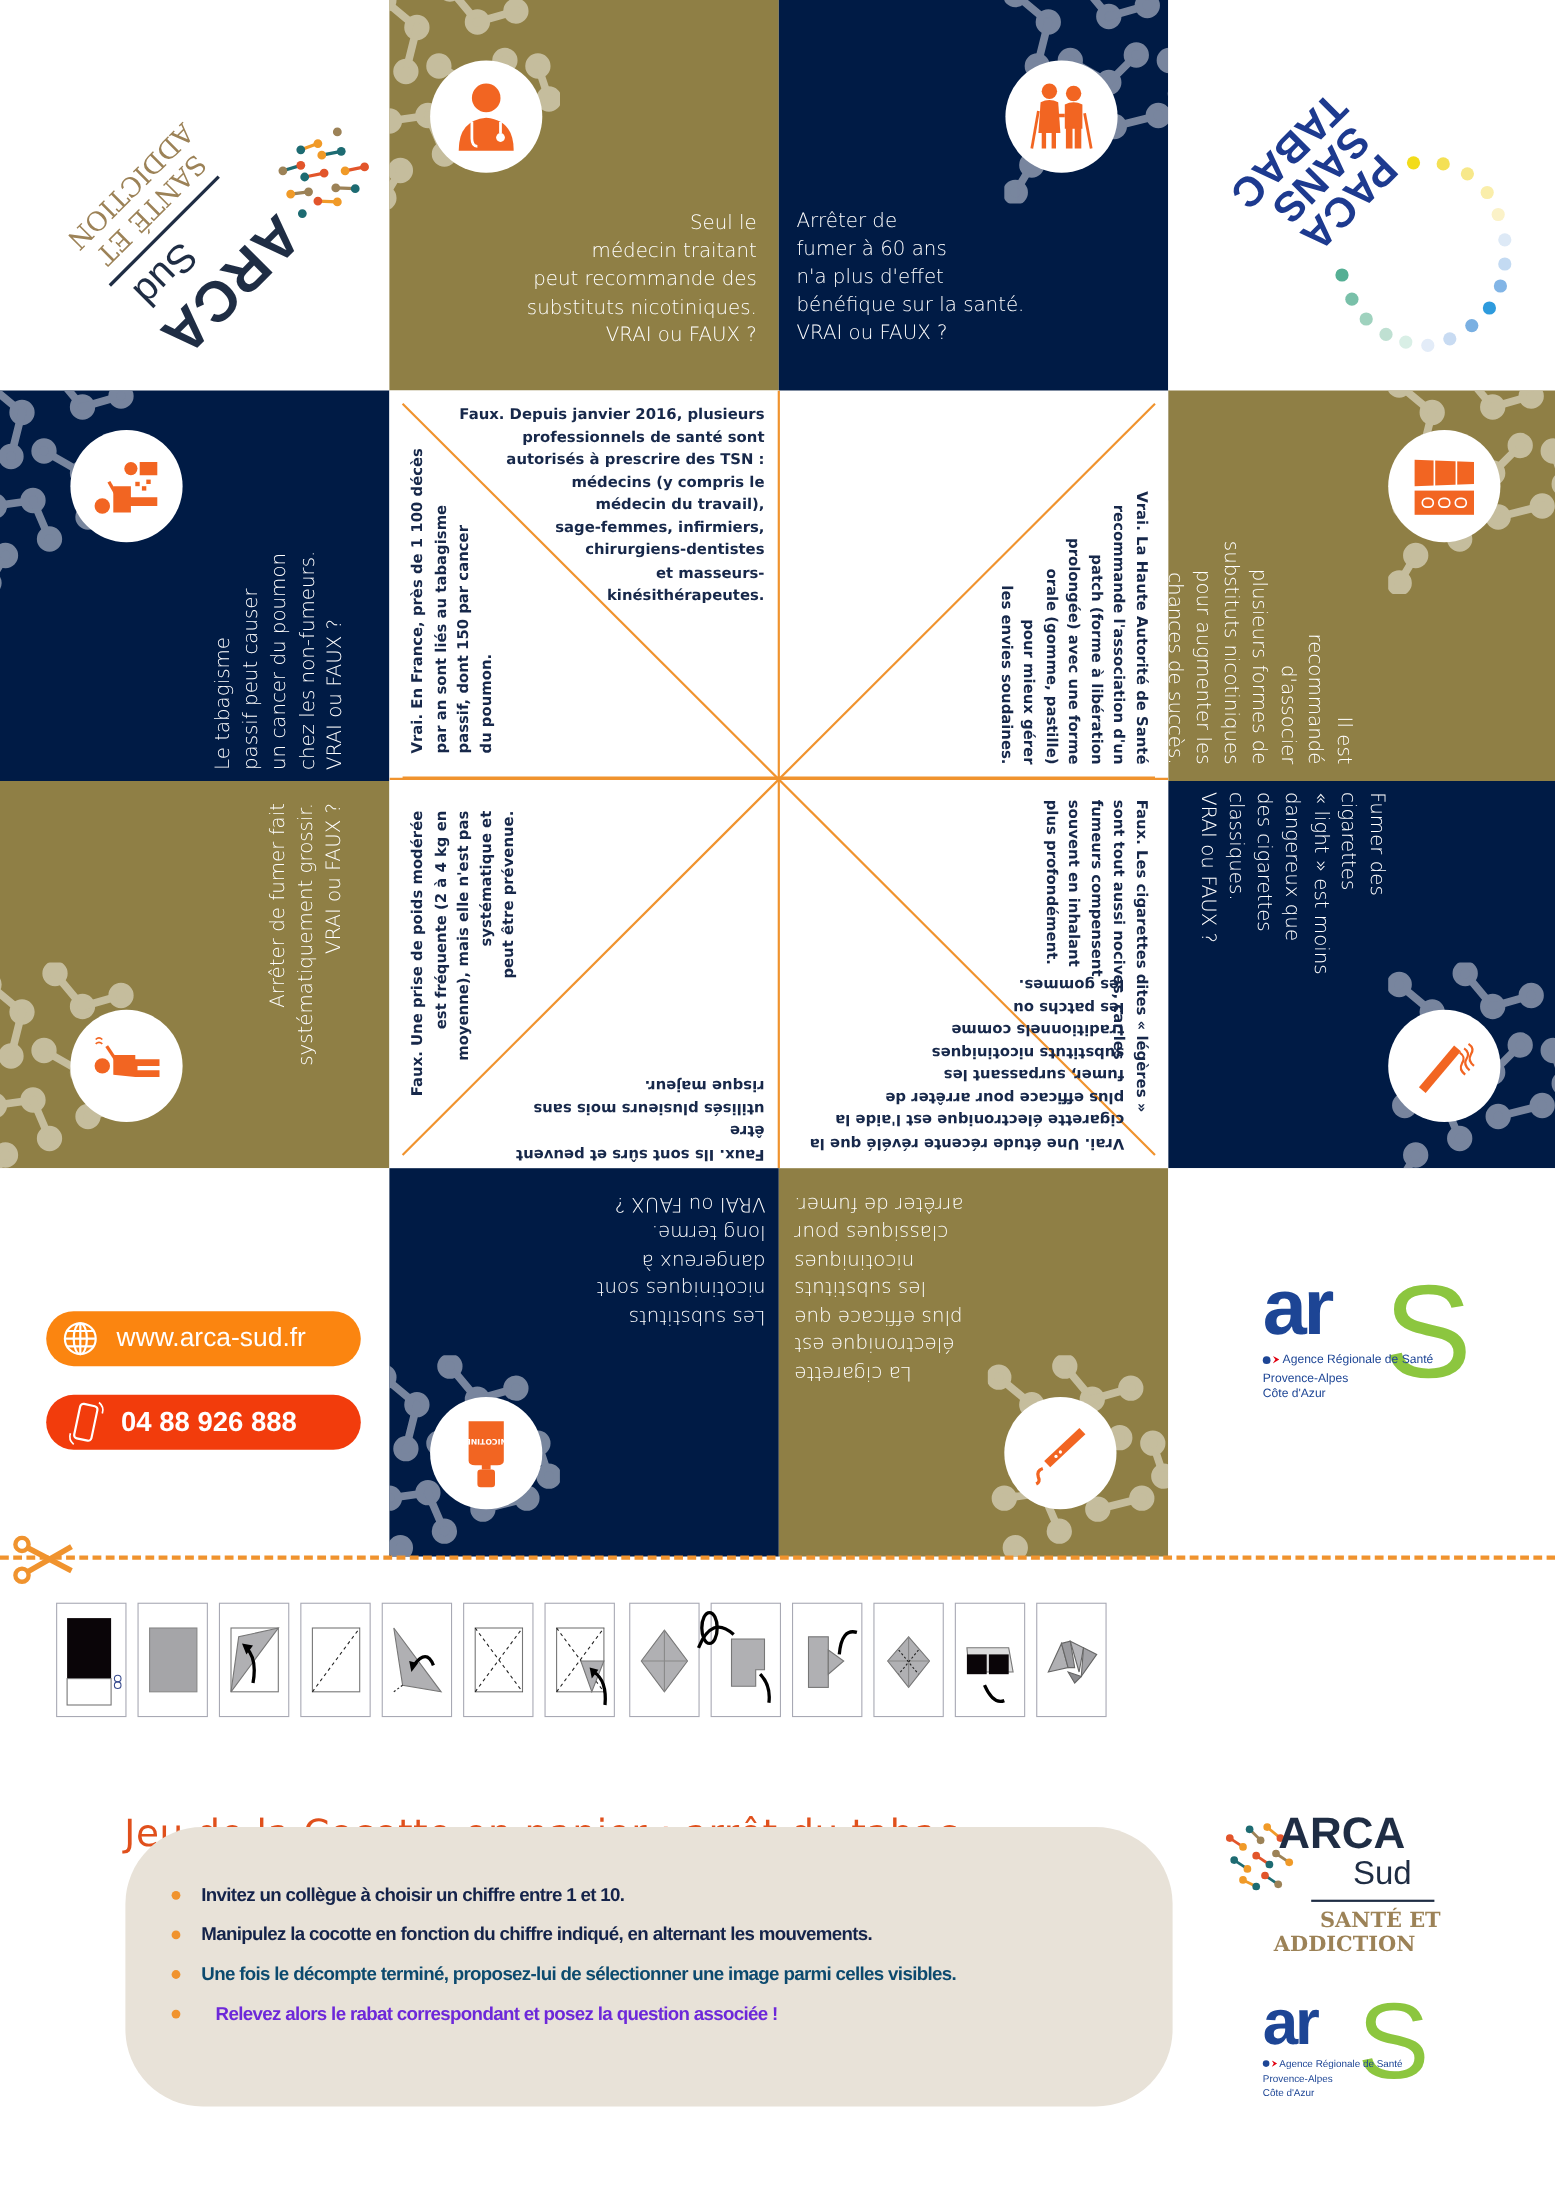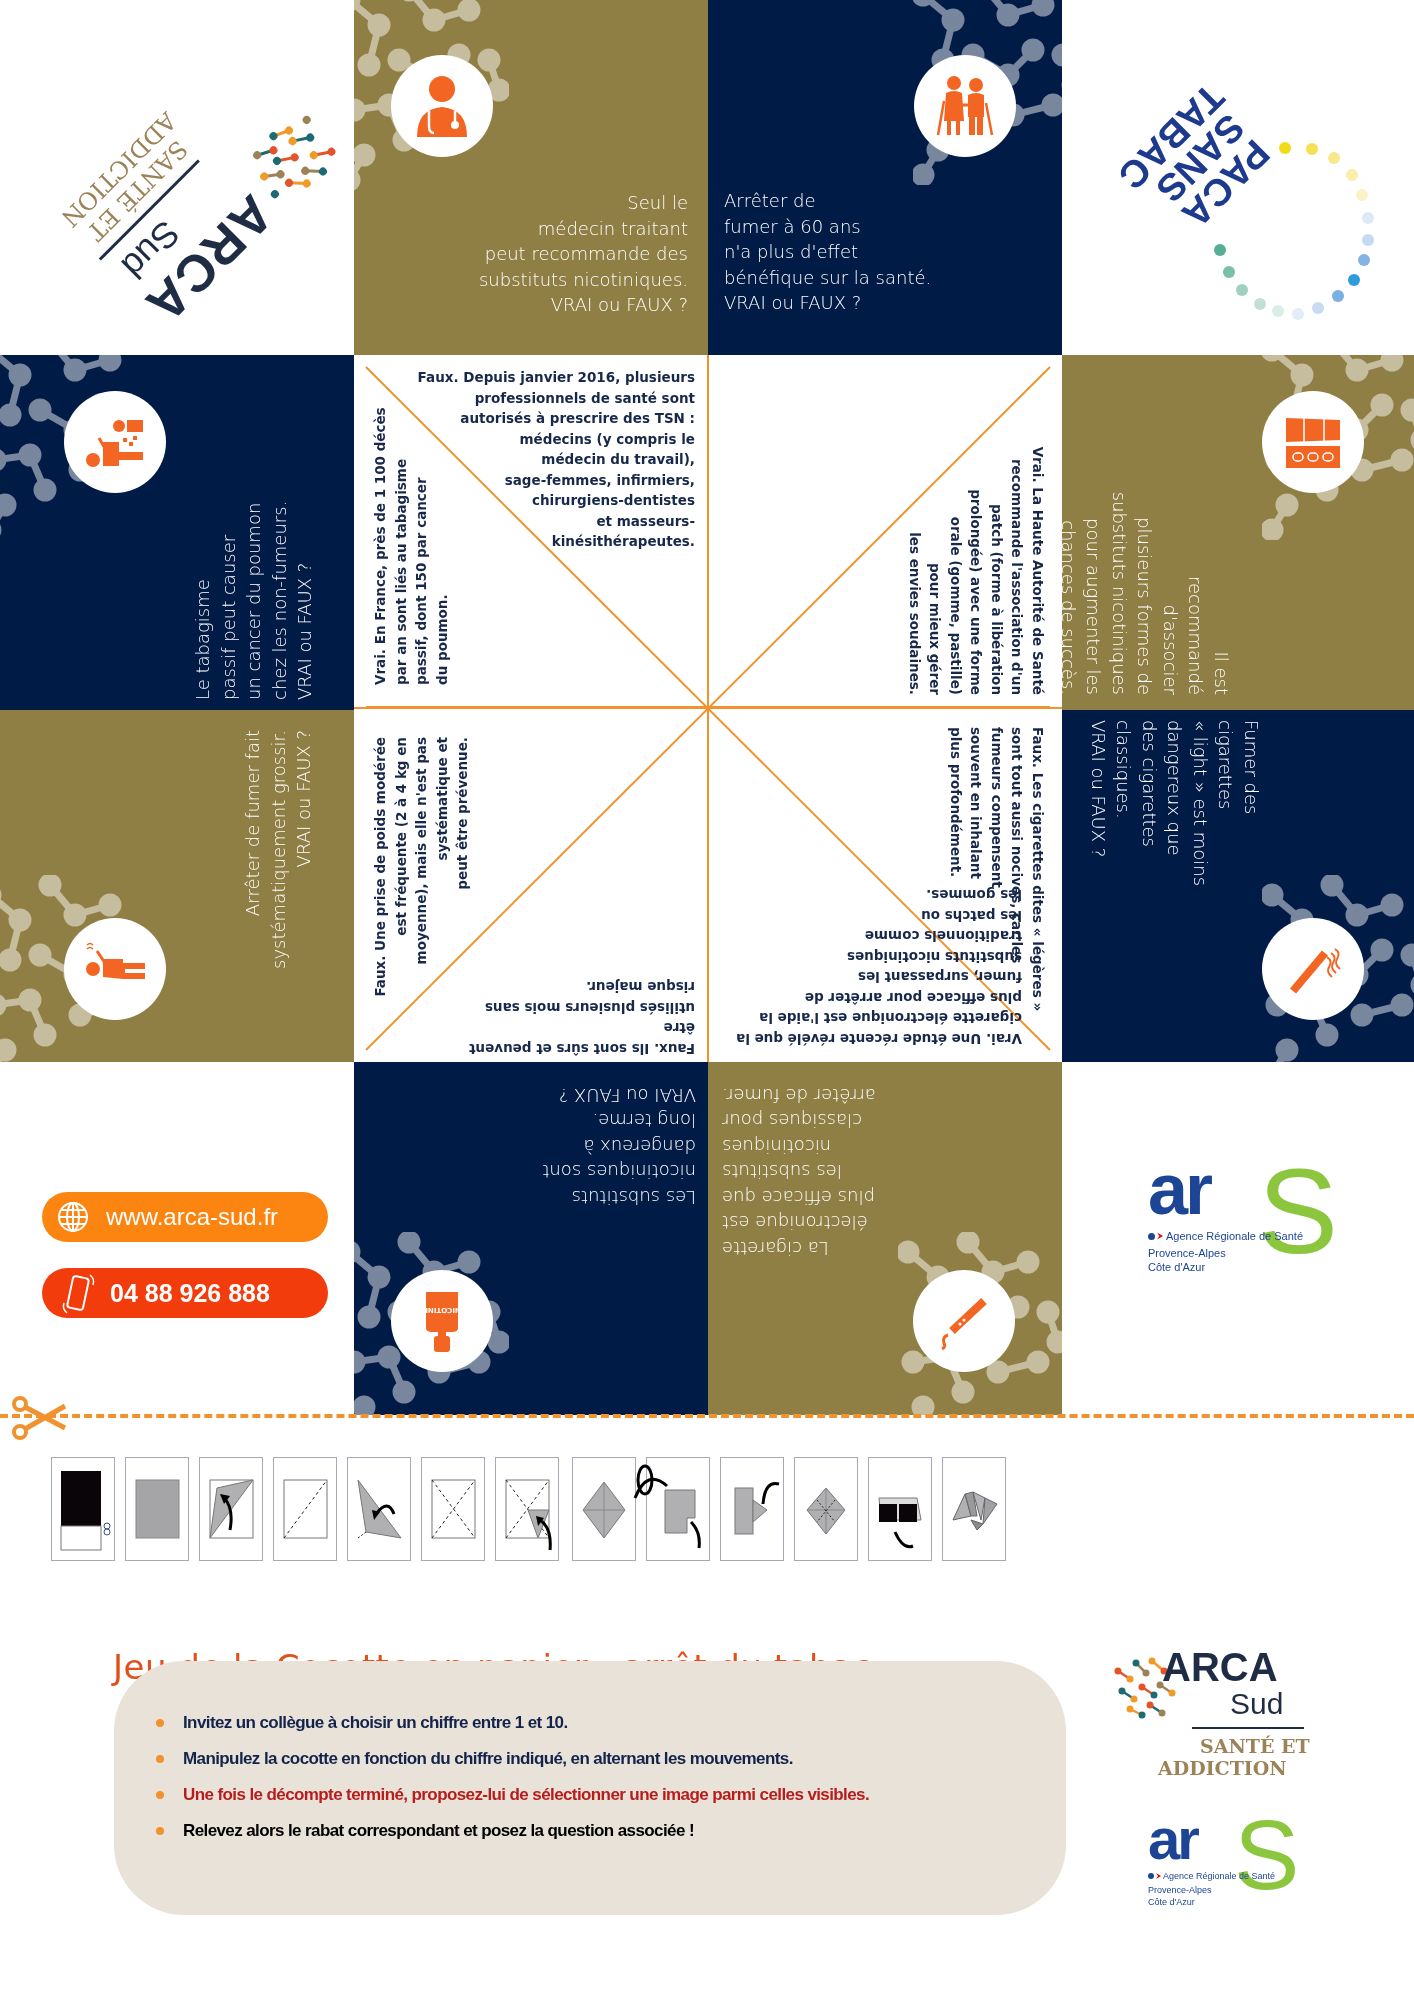--- a/index.html
+++ b/index.html
@@ -516,25 +516,25 @@
     <li style="display:flex;align-items:center;height:36px;">
         <span style="width:8px;height:8px;border-radius:50%;background:#f0932e;margin-right:19px;"></span>
         <span style="font-size:17px;font-weight:bold;color:#14234a;letter-spacing:-0.6px;">Invitez un collègue à choisir un chiffre entre 1 et 10.</span>
       </li>
     <li style="display:flex;align-items:center;height:36px;">
         <span style="width:8px;height:8px;border-radius:50%;background:#f0932e;margin-right:19px;"></span>
         <span style="font-size:17px;font-weight:bold;color:#14234a;letter-spacing:-0.6px;">Manipulez la cocotte en fonction du chiffre indiqué, en alternant les mouvements.</span>
       </li>
     <li style="display:flex;align-items:center;height:36px;">
         <span style="width:8px;height:8px;border-radius:50%;background:#f0932e;margin-right:19px;"></span>
-        <span style="font-size:17px;font-weight:bold;color:#b91c1c;letter-spacing:-0.6px;">Une fois le décompte terminé, proposez-lui de sélectionner une image parmi celles visibles.</span>
+        <span style="font-size:17px;font-weight:bold;color:#0c4a6e;letter-spacing:-0.6px;">Une fois le décompte terminé, proposez-lui de sélectionner une image parmi celles visibles.</span>
       </li>
     <li style="display:flex;align-items:center;height:36px;">
         <span style="width:8px;height:8px;border-radius:50%;background:#f0932e;margin-right:19px;"></span>
-        <span style="font-size:17px;font-weight:bold;color:#000000;letter-spacing:-0.6px;">Relevez alors le rabat correspondant et posez la question associée !</span>
+        <span style="font-size:17px;font-weight:bold;color:#6d28d9;letter-spacing:-0.6px;margin-left:13px;">Relevez alors le rabat correspondant et posez la question associée !</span>
       </li>
   </ul>
 </div>
 
 <div class="abs" style="left:1110px;top:1645px;width:200px;height:140px;">
   <svg class="abs" width="72" height="72" style="left:0;top:8px;" viewBox="0 0 72 72">
     <g stroke-width="2.5">
       <line x1="8" y1="18" x2="20" y2="26" stroke="#e2552b"></line>
         <line x1="26" y1="10" x2="36" y2="20" stroke="#9c8257"></line>
       <line x1="42" y1="8" x2="54" y2="18" stroke="#f09a28"></line>

